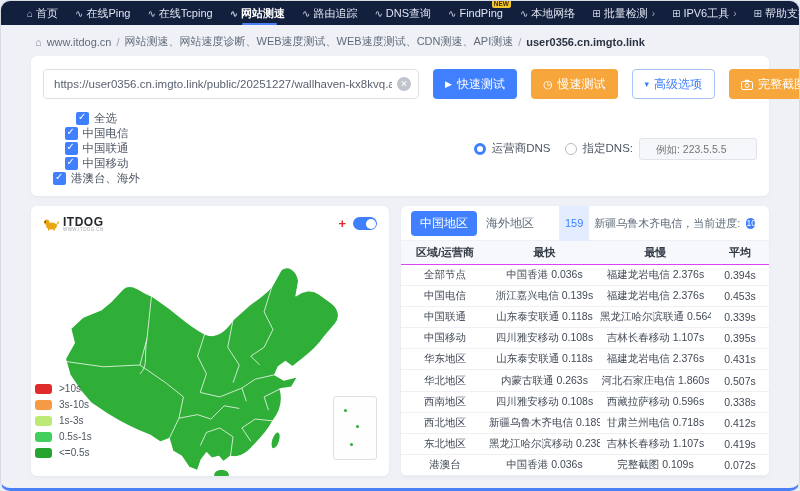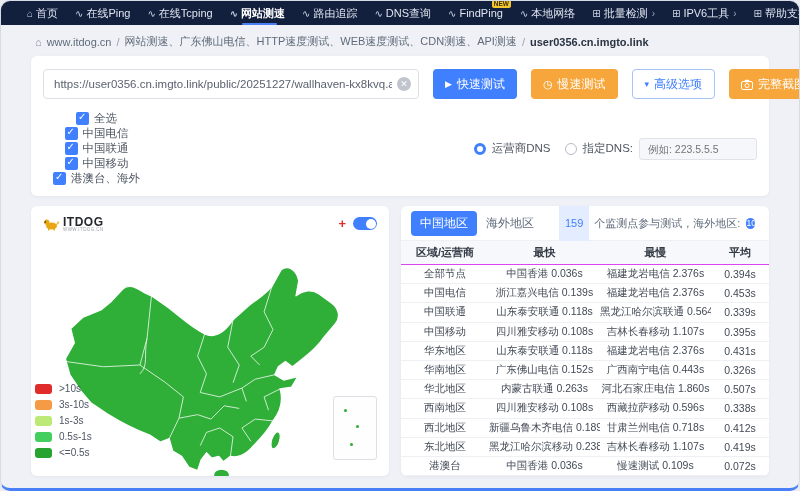--- a/index.html
+++ b/index.html
@@ -50,21 +50,21 @@
 
   .options-row { display:flex; align-items:center; margin-top:12px; font-size:11.5px; }
   .cb-item { display:flex; align-items:center; gap:5px; margin-left:10px; margin-right:14px;
     color:#4d5662; cursor:pointer; white-space:nowrap; }
   .cb-box { width:13px; height:13px; background:#4080ff; border-radius:2px; position:relative; }
   .cb-box::after { content:"✓"; position:absolute; left:2px; top:-1px; color:#fff; font-size:10px; }
   .radio-group { margin-left:auto; display:flex; align-items:center; gap:6px; color:#4d5662; }
   .radio { width:12px; height:12px; border-radius:50%; border:1px solid #b6bcc6; background:#fff; }
   .radio.sel { border:3.5px solid #4080ff; }
   .dns-input { width:118px; height:22px; background:#f5f7fa; border:1px solid #e0e3e9;
-    border-radius:3px; font-size:10.5px; color:#b8bfc9; padding:0 8px;
+    border-radius:3px; font-size:10.5px; color:#b8bfc9; padding:0 16px;
     font-family:"Liberation Sans",sans-serif; }
 
   
   .panels { display:flex; margin:10px 30px 12px; gap:12px; flex:1; min-height:0; }
   .map-panel { width:358px; position:relative; overflow:hidden; }
   .map-logo { position:absolute; left:12px; top:10px; display:flex; align-items:center; gap:4px; }
   .logo-text { font-size:12px; font-weight:bold; color:#23262b; letter-spacing:.5px; }
   .logo-sub { font-size:4.5px; color:#a0a4ab; letter-spacing:.4px; }
   .map-ctrls { position:absolute; right:12px; top:11px; display:flex; align-items:center; gap:7px; }
   .plus-mark { color:#e02b2b; font-size:13px; font-weight:bold; line-height:12px; }
@@ -156,21 +156,21 @@
           <span>帮助支持</span>
         </div>
       </div>
 
   </div>
 
   <div class="breadcrumb">
     <span class="home-ico">⌂</span>
     <span>www.itdog.cn</span>
     <span class="crumb-sep">/</span>
-    <span>网站测速、广东佛山电信、HTTP速度测试、WEB速度测试、CDN测速、API测速</span>
+    <span>网站测速、网站速度诊断、WEB速度测试、WEB速度测试、CDN测速、API测速</span>
     <span class="crumb-sep">/</span>
     <span class="crumb-current">user0356.cn.imgto.link</span>
   </div>
 
   <div class="card form-card">
     <div class="form-row">
       <span class="url-wrap">
         <input class="url-input" type="text" value="https://user0356.cn.imgto.link/public/20251227/wallhaven-kx8kvq.avif" style="">
         <span class="clear-ico">✕</span>
       </span>
@@ -314,21 +314,21 @@
         <i style="left:22px;top:28px;"></i>
         <i style="left:16px;top:46px;"></i>
       </div>
     </div>
 
     <div class="card results-panel">
       <div class="results-head">
         <span class="tab active">中国地区</span>
         <span class="tab">海外地区</span>
         <span class="count-badge">159</span>
-        <span class="monitor-text">个监测点参与测试，海外地区:</span>
+        <span class="monitor-text">新疆乌鲁木齐电信，当前进度:</span>
         <span class="progress">
           <span class="progress-label">100%</span>
         </span>
       </div>
       <div class="rtable">
         <div class="trow trow-head">
           <span class="tcell">区域/运营商</span>
           <span class="tcell">最快</span>
           <span class="tcell">最慢</span>
           <span class="tcell">平均</span>
@@ -358,26 +358,20 @@
               <span class="tcell">吉林长春移动 1.107s</span>
               <span class="tcell">0.395s</span>
             </div>
             <div class="trow">
               <span class="tcell">华东地区</span>
               <span class="tcell">山东泰安联通 0.118s</span>
               <span class="tcell">福建龙岩电信 2.376s</span>
               <span class="tcell">0.431s</span>
             </div>
             <div class="trow">
-              <span class="tcell">华南地区</span>
-              <span class="tcell">广东佛山电信 0.152s</span>
-              <span class="tcell">广西南宁电信 0.443s</span>
-              <span class="tcell">0.326s</span>
-            </div>
-            <div class="trow">
               <span class="tcell">华北地区</span>
               <span class="tcell">内蒙古联通 0.263s</span>
               <span class="tcell">河北石家庄电信 1.860s</span>
               <span class="tcell">0.507s</span>
             </div>
             <div class="trow">
               <span class="tcell">西南地区</span>
               <span class="tcell">四川雅安移动 0.108s</span>
               <span class="tcell">西藏拉萨移动 0.596s</span>
               <span class="tcell">0.338s</span>
@@ -390,21 +384,21 @@
             </div>
             <div class="trow">
               <span class="tcell">东北地区</span>
               <span class="tcell">黑龙江哈尔滨移动 0.238s</span>
               <span class="tcell">吉林长春移动 1.107s</span>
               <span class="tcell">0.419s</span>
             </div>
             <div class="trow">
               <span class="tcell">港澳台</span>
               <span class="tcell">中国香港 0.036s</span>
-              <span class="tcell">慢速测试 0.109s</span>
+              <span class="tcell">完整截图 0.109s</span>
               <span class="tcell">0.072s</span>
             </div>
           </div>
       </div>
     </div>
 
   </div>
 </div>
 
 </body></html>

